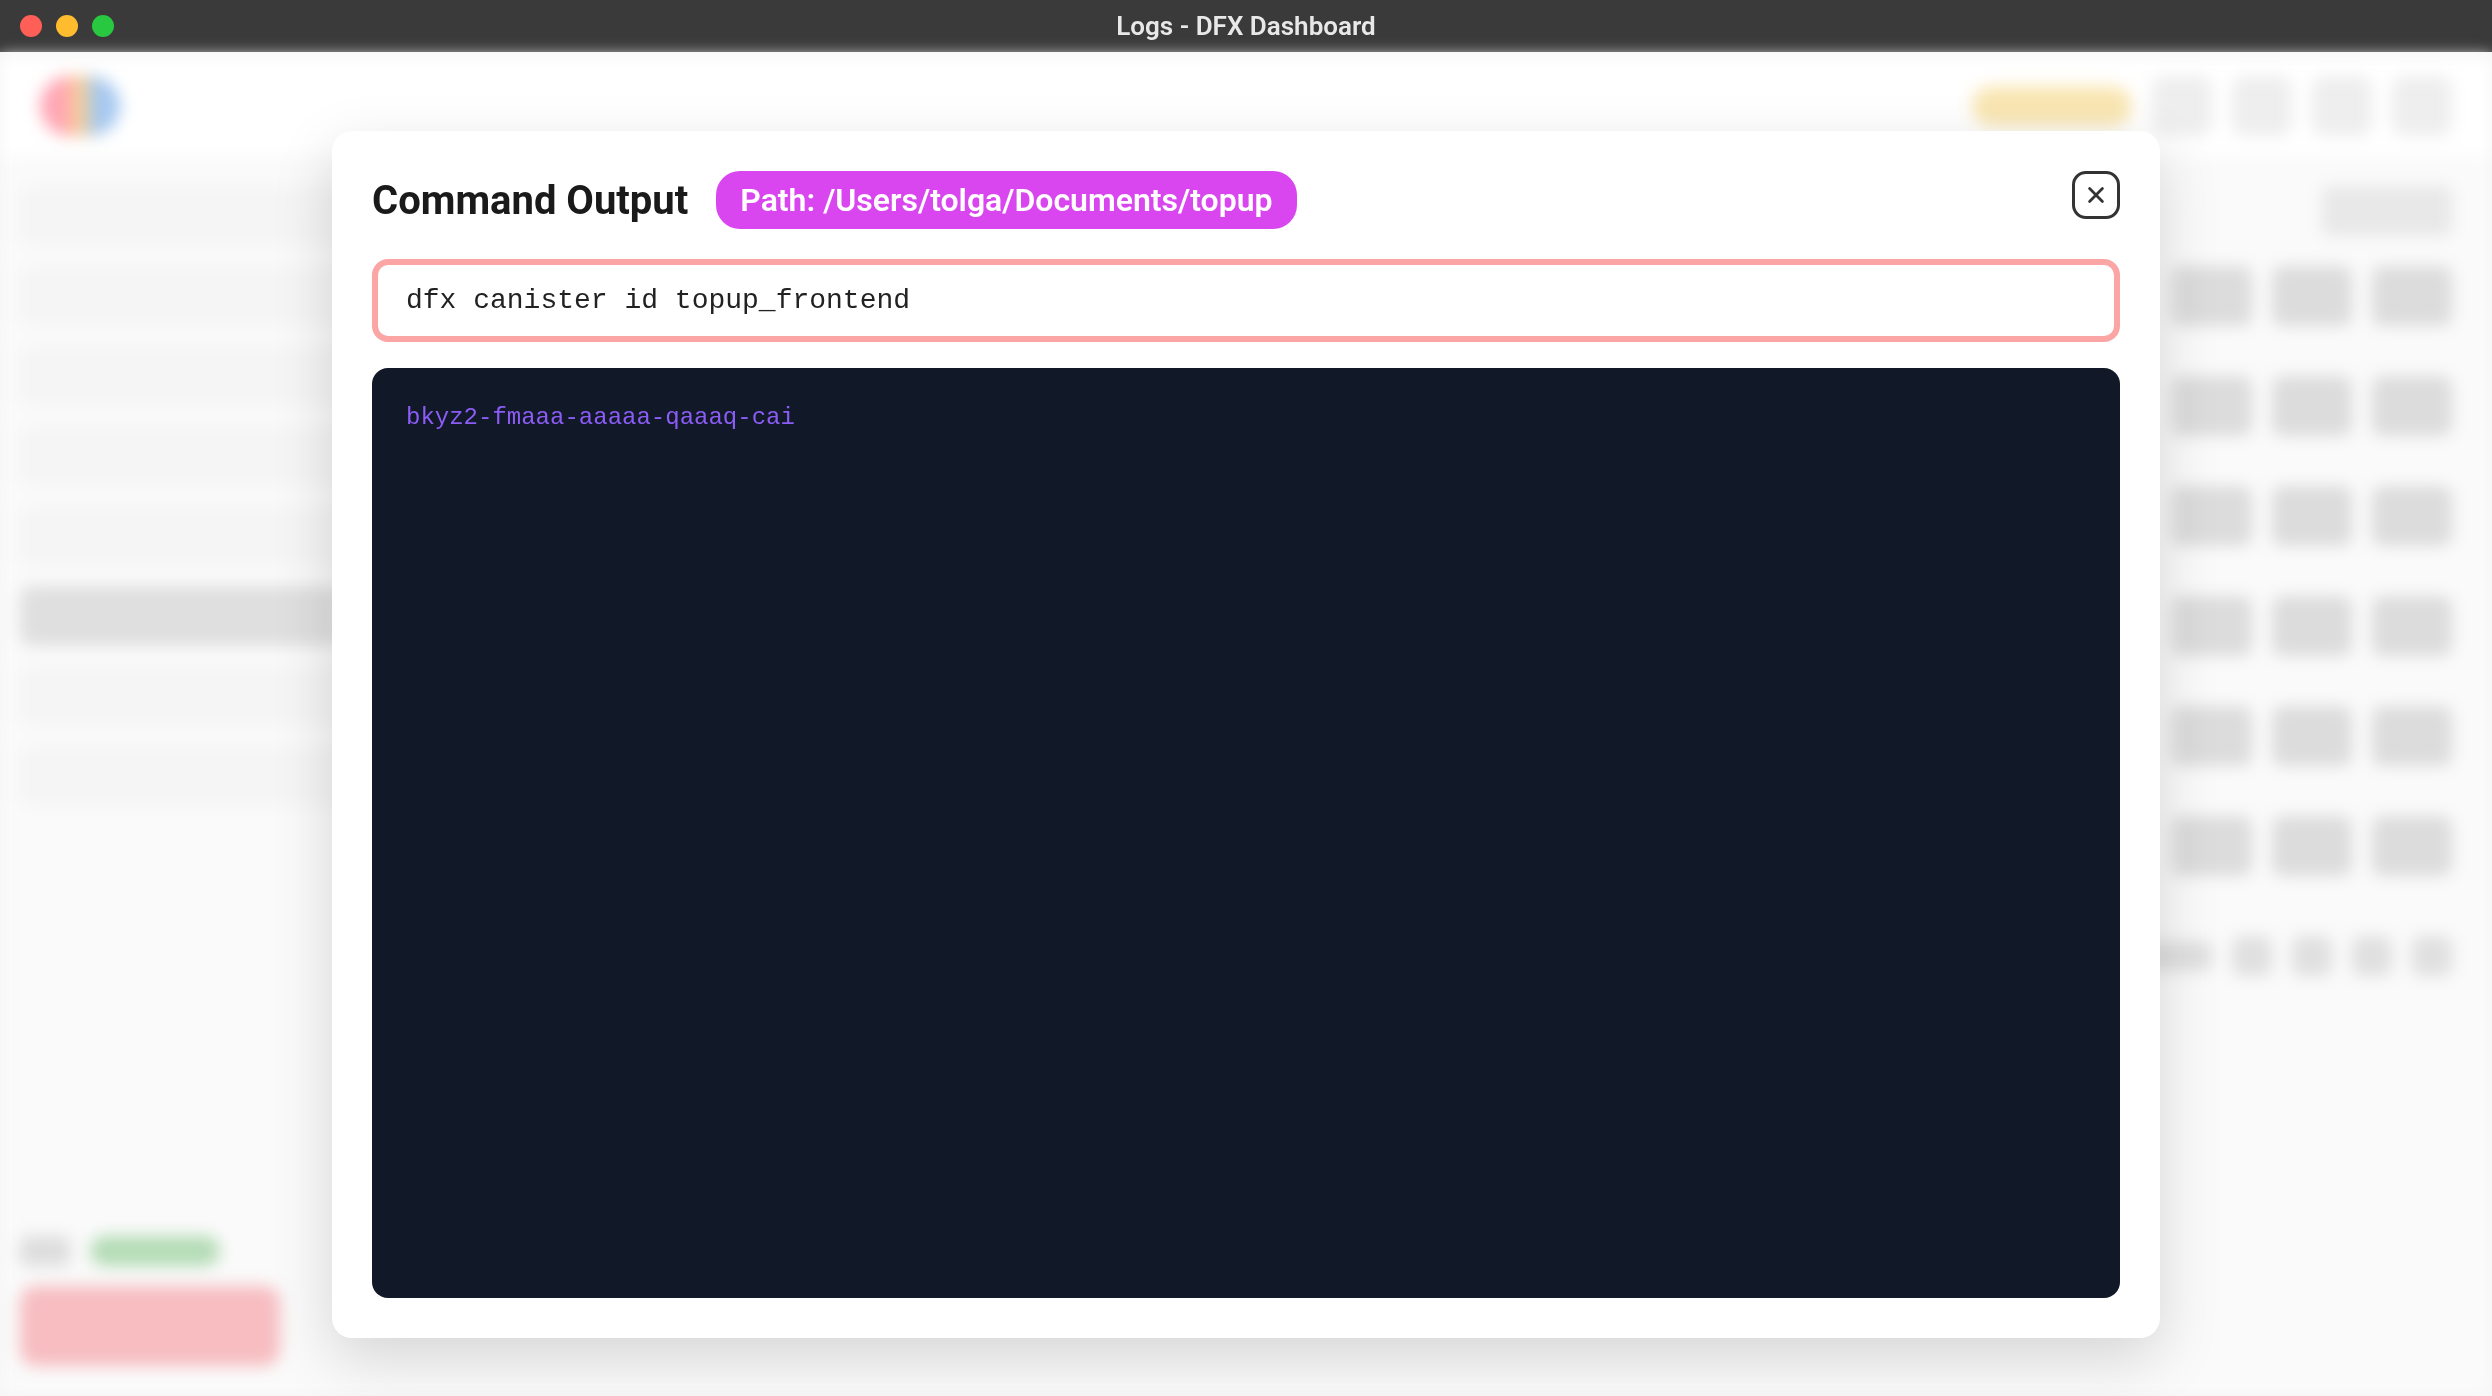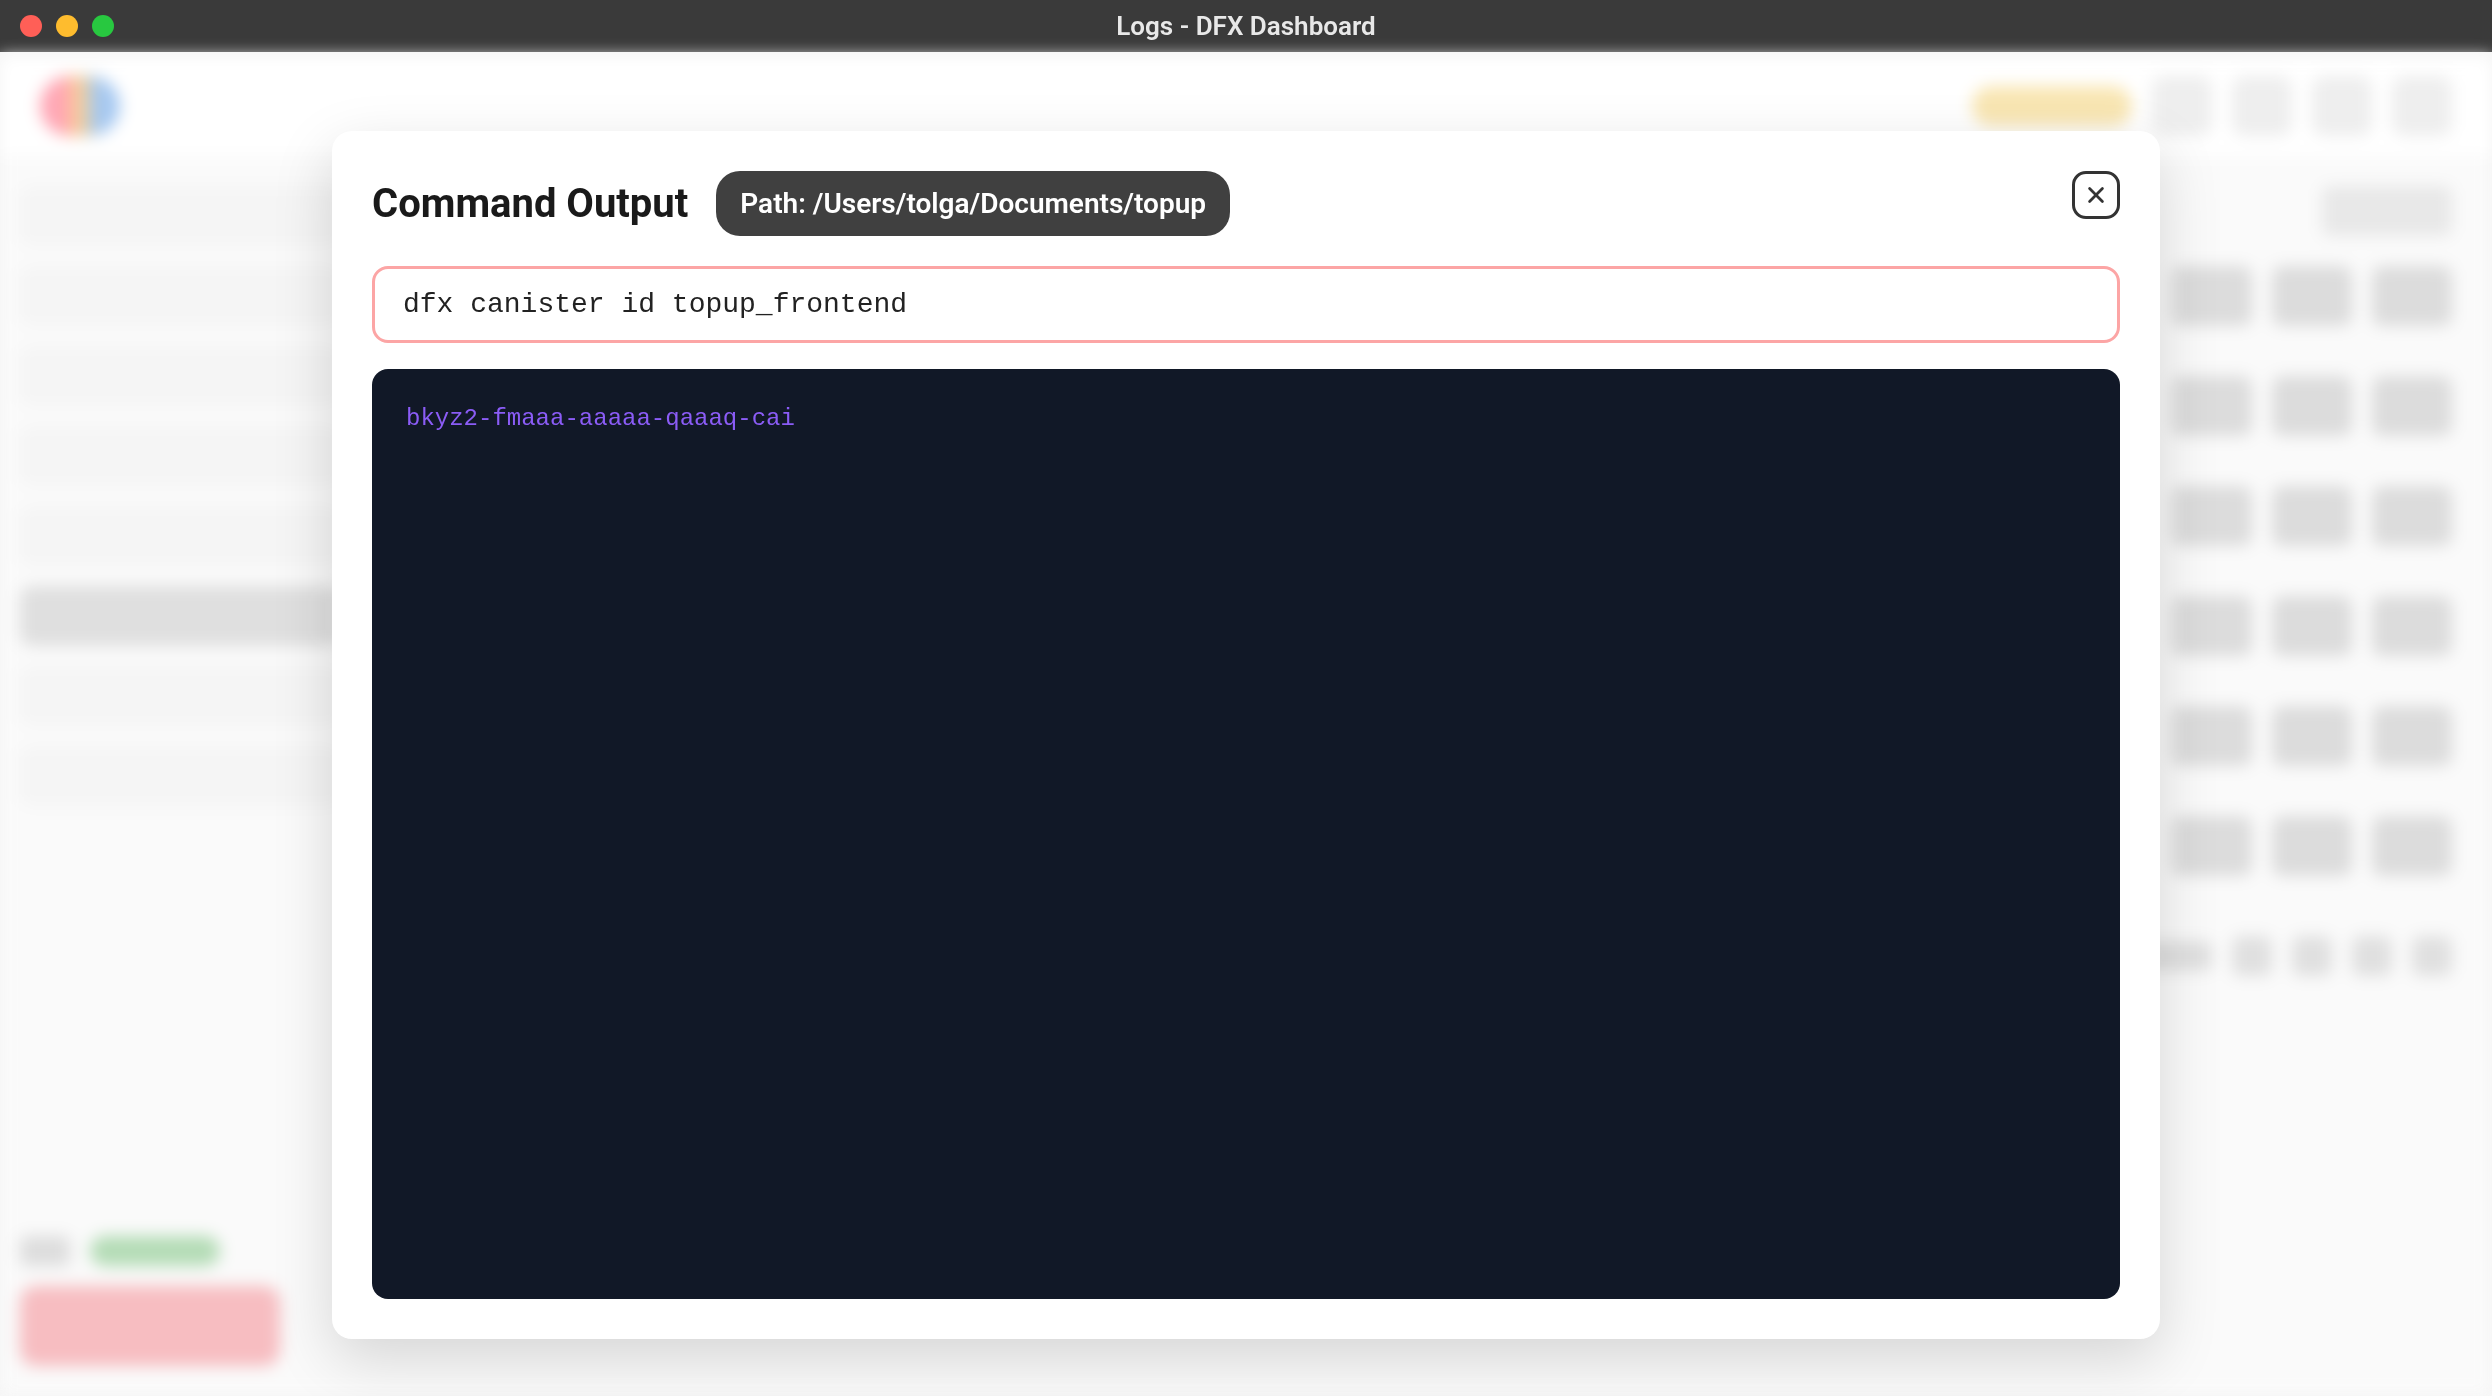--- a/index.html
+++ b/index.html
@@ -233,25 +233,25 @@
       align-items: center;
       gap: 28px;
       margin-bottom: 30px;
     }
     .modal-title {
       font-size: 40px;
       font-weight: 700;
       color: #1a1a1a;
     }
     .path-badge {
-      background: #404040;
+      background: #d946ef;
       color: #fff;
-      padding: 16px 24px;
+      padding: 10px 24px;
       border-radius: 24px;
-      font-size: 28px;
+      font-size: 32px;
       font-weight: 600;
     }
     .close-btn {
       position: absolute;
       top: 40px;
       right: 40px;
       width: 48px;
       height: 48px;
       border: 3px solid #333;
       border-radius: 14px;
@@ -260,21 +260,21 @@
       align-items: center;
       justify-content: center;
       cursor: pointer;
     }
     .close-btn svg {
       width: 22px;
       height: 22px;
     }
     .command-input {
       width: 100%;
-      border: 3px solid #fca5a5;
+      border: 6px solid #fca5a5;
       border-radius: 16px;
       padding: 20px 28px;
       font-family: "SF Mono", Monaco, "Courier New", monospace;
       font-size: 28px;
       color: #222;
       background: #fff;
       margin-bottom: 26px;
     }
     .output-area {
       width: 100%;

